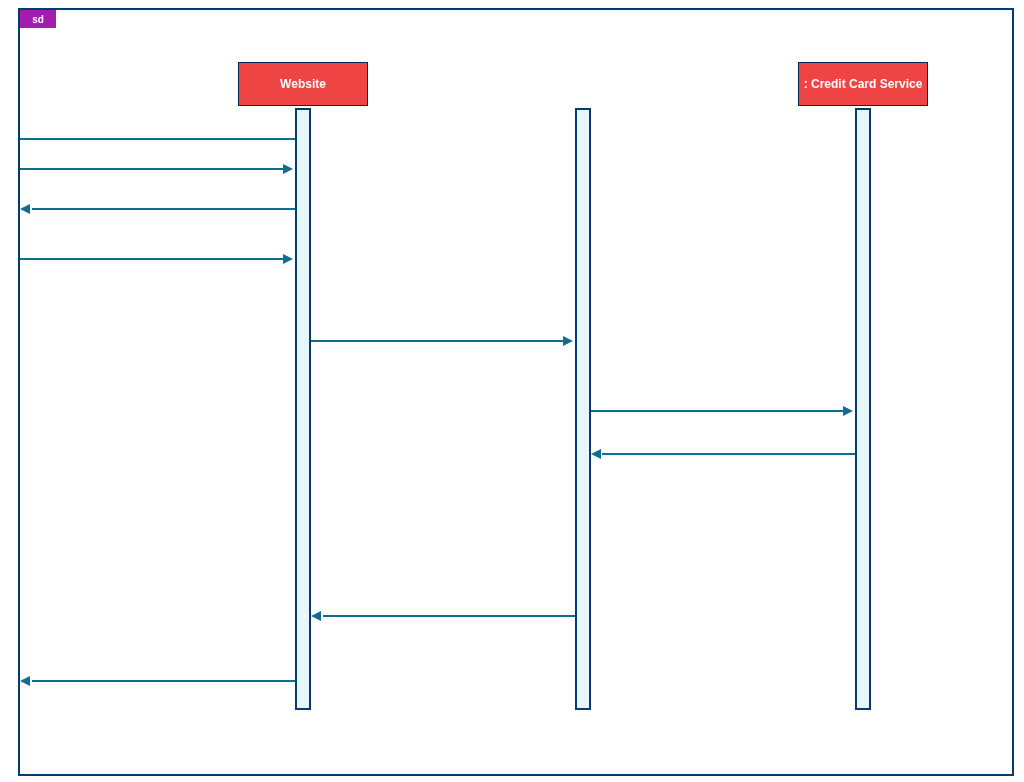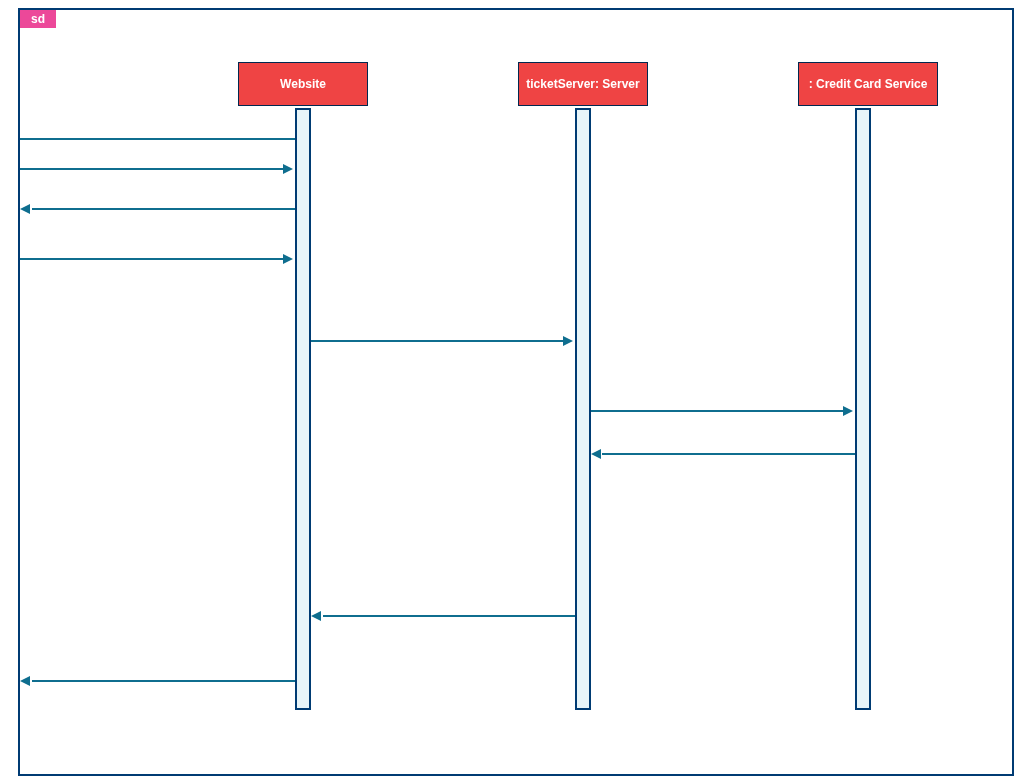--- a/index.html
+++ b/index.html
@@ -17,23 +17,23 @@
       width: 996px;
       height: 768px;
       border: 2px solid #003b73;
     }
     .sd-tab {
       position: absolute;
       left: 0;
       top: 0;
       width: 36px;
       height: 18px;
-      background: #ec4899;
+      background: #a21caf;
       color: #ffffff;
-      font-size: 12px;
+      font-size: 10px;
       font-weight: bold;
       display: flex;
       align-items: center;
       justify-content: center;
     }
     .lifeline-head {
       position: absolute;
       background: #ef4444;
       color: #ffffff;
       font-size: 12px;
@@ -76,23 +76,22 @@
     }
   </style>
 </head>
 <body>
 
 <div class="diagram-frame">
   <div class="sd-tab">sd</div>
 
   <div class="lifeline-head" style="left: 218px; top: 52px; width: 130px;">Website</div>
 
-  <div class="lifeline-head" style="left: 498px; top: 52px; width: 130px;">ticketServer: Server</div>
 
-  <div class="lifeline-head" style="left: 778px; top: 52px; width: 140px; text-align: center;">: Credit Card Service</div>
+  <div class="lifeline-head" style="left: 778px; top: 52px; width: 130px; text-align: center;">: Credit Card Service</div>
 
   <div class="activation-bar" style="left: 275px; top: 98px; height: 602px;"></div>
 
   <div class="activation-bar" style="left: 555px; top: 98px; height: 602px;"></div>
 
   <div class="activation-bar" style="left: 835px; top: 98px; height: 602px;"></div>
 
   <div class="arrow-line" style="left: 0px; top: 128px; width: 275px;"></div>
 
   <div class="arrow-line" style="left: 0px; top: 158px; width: 265px;"></div>

